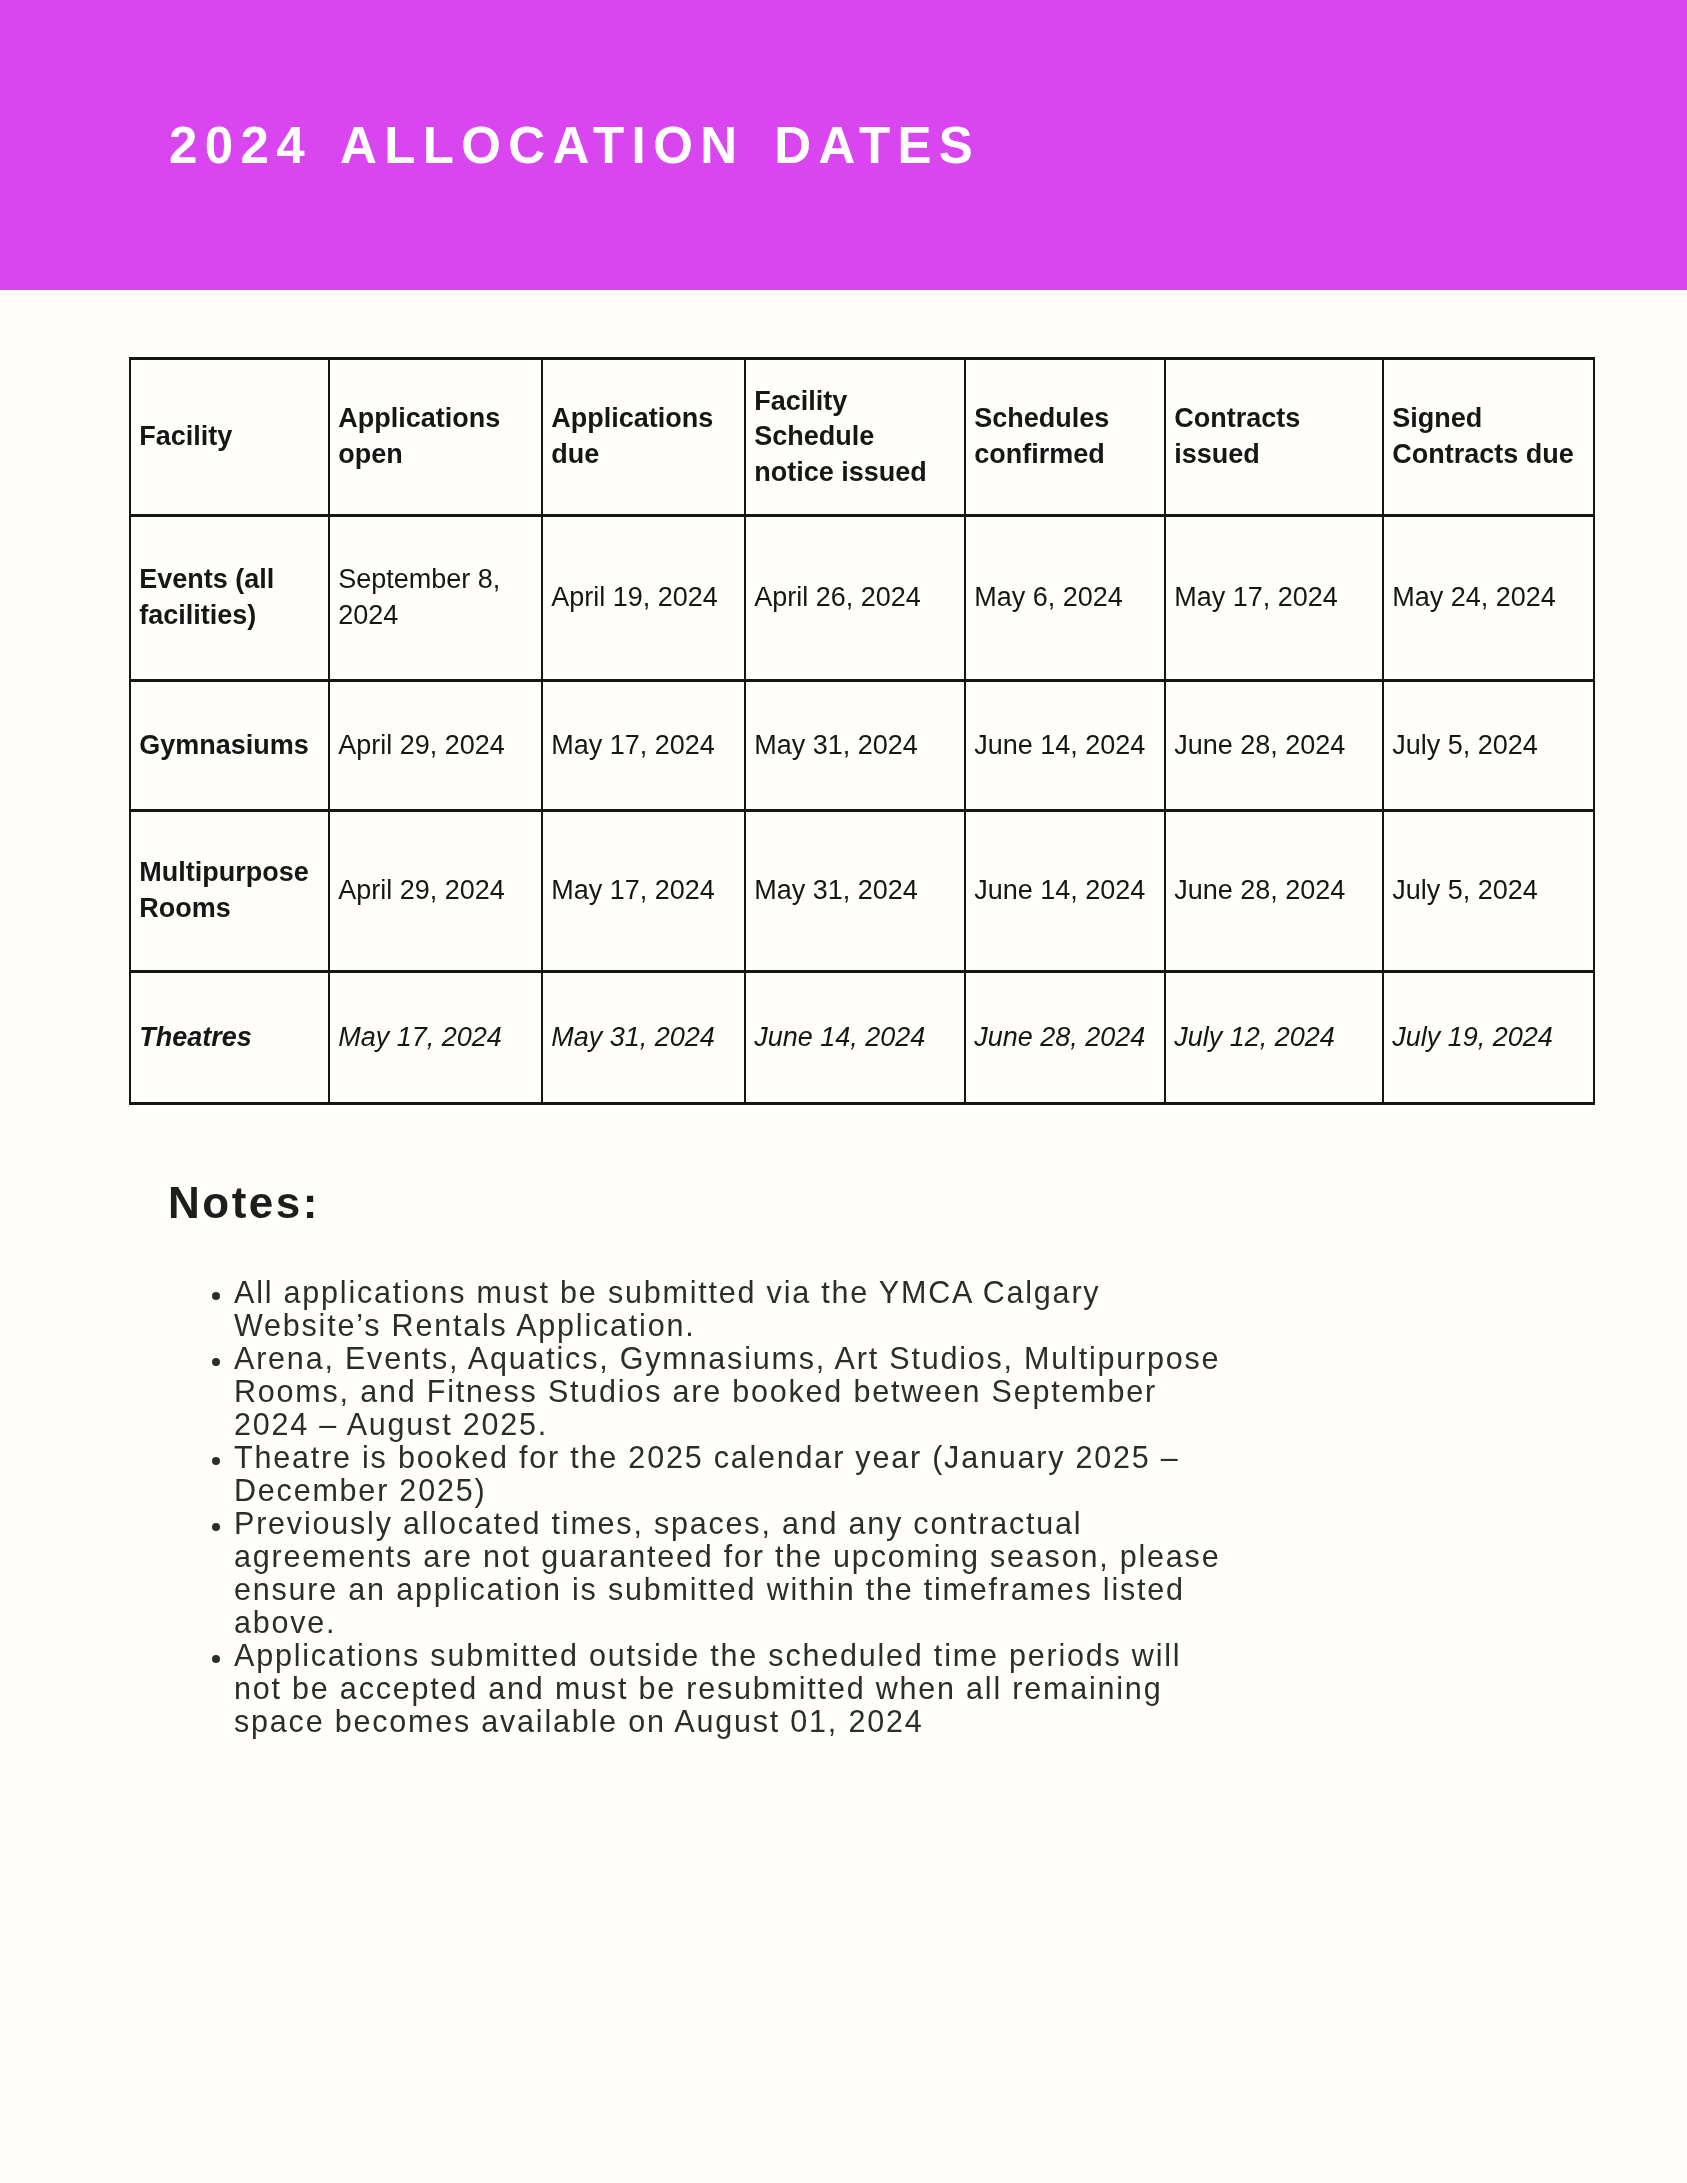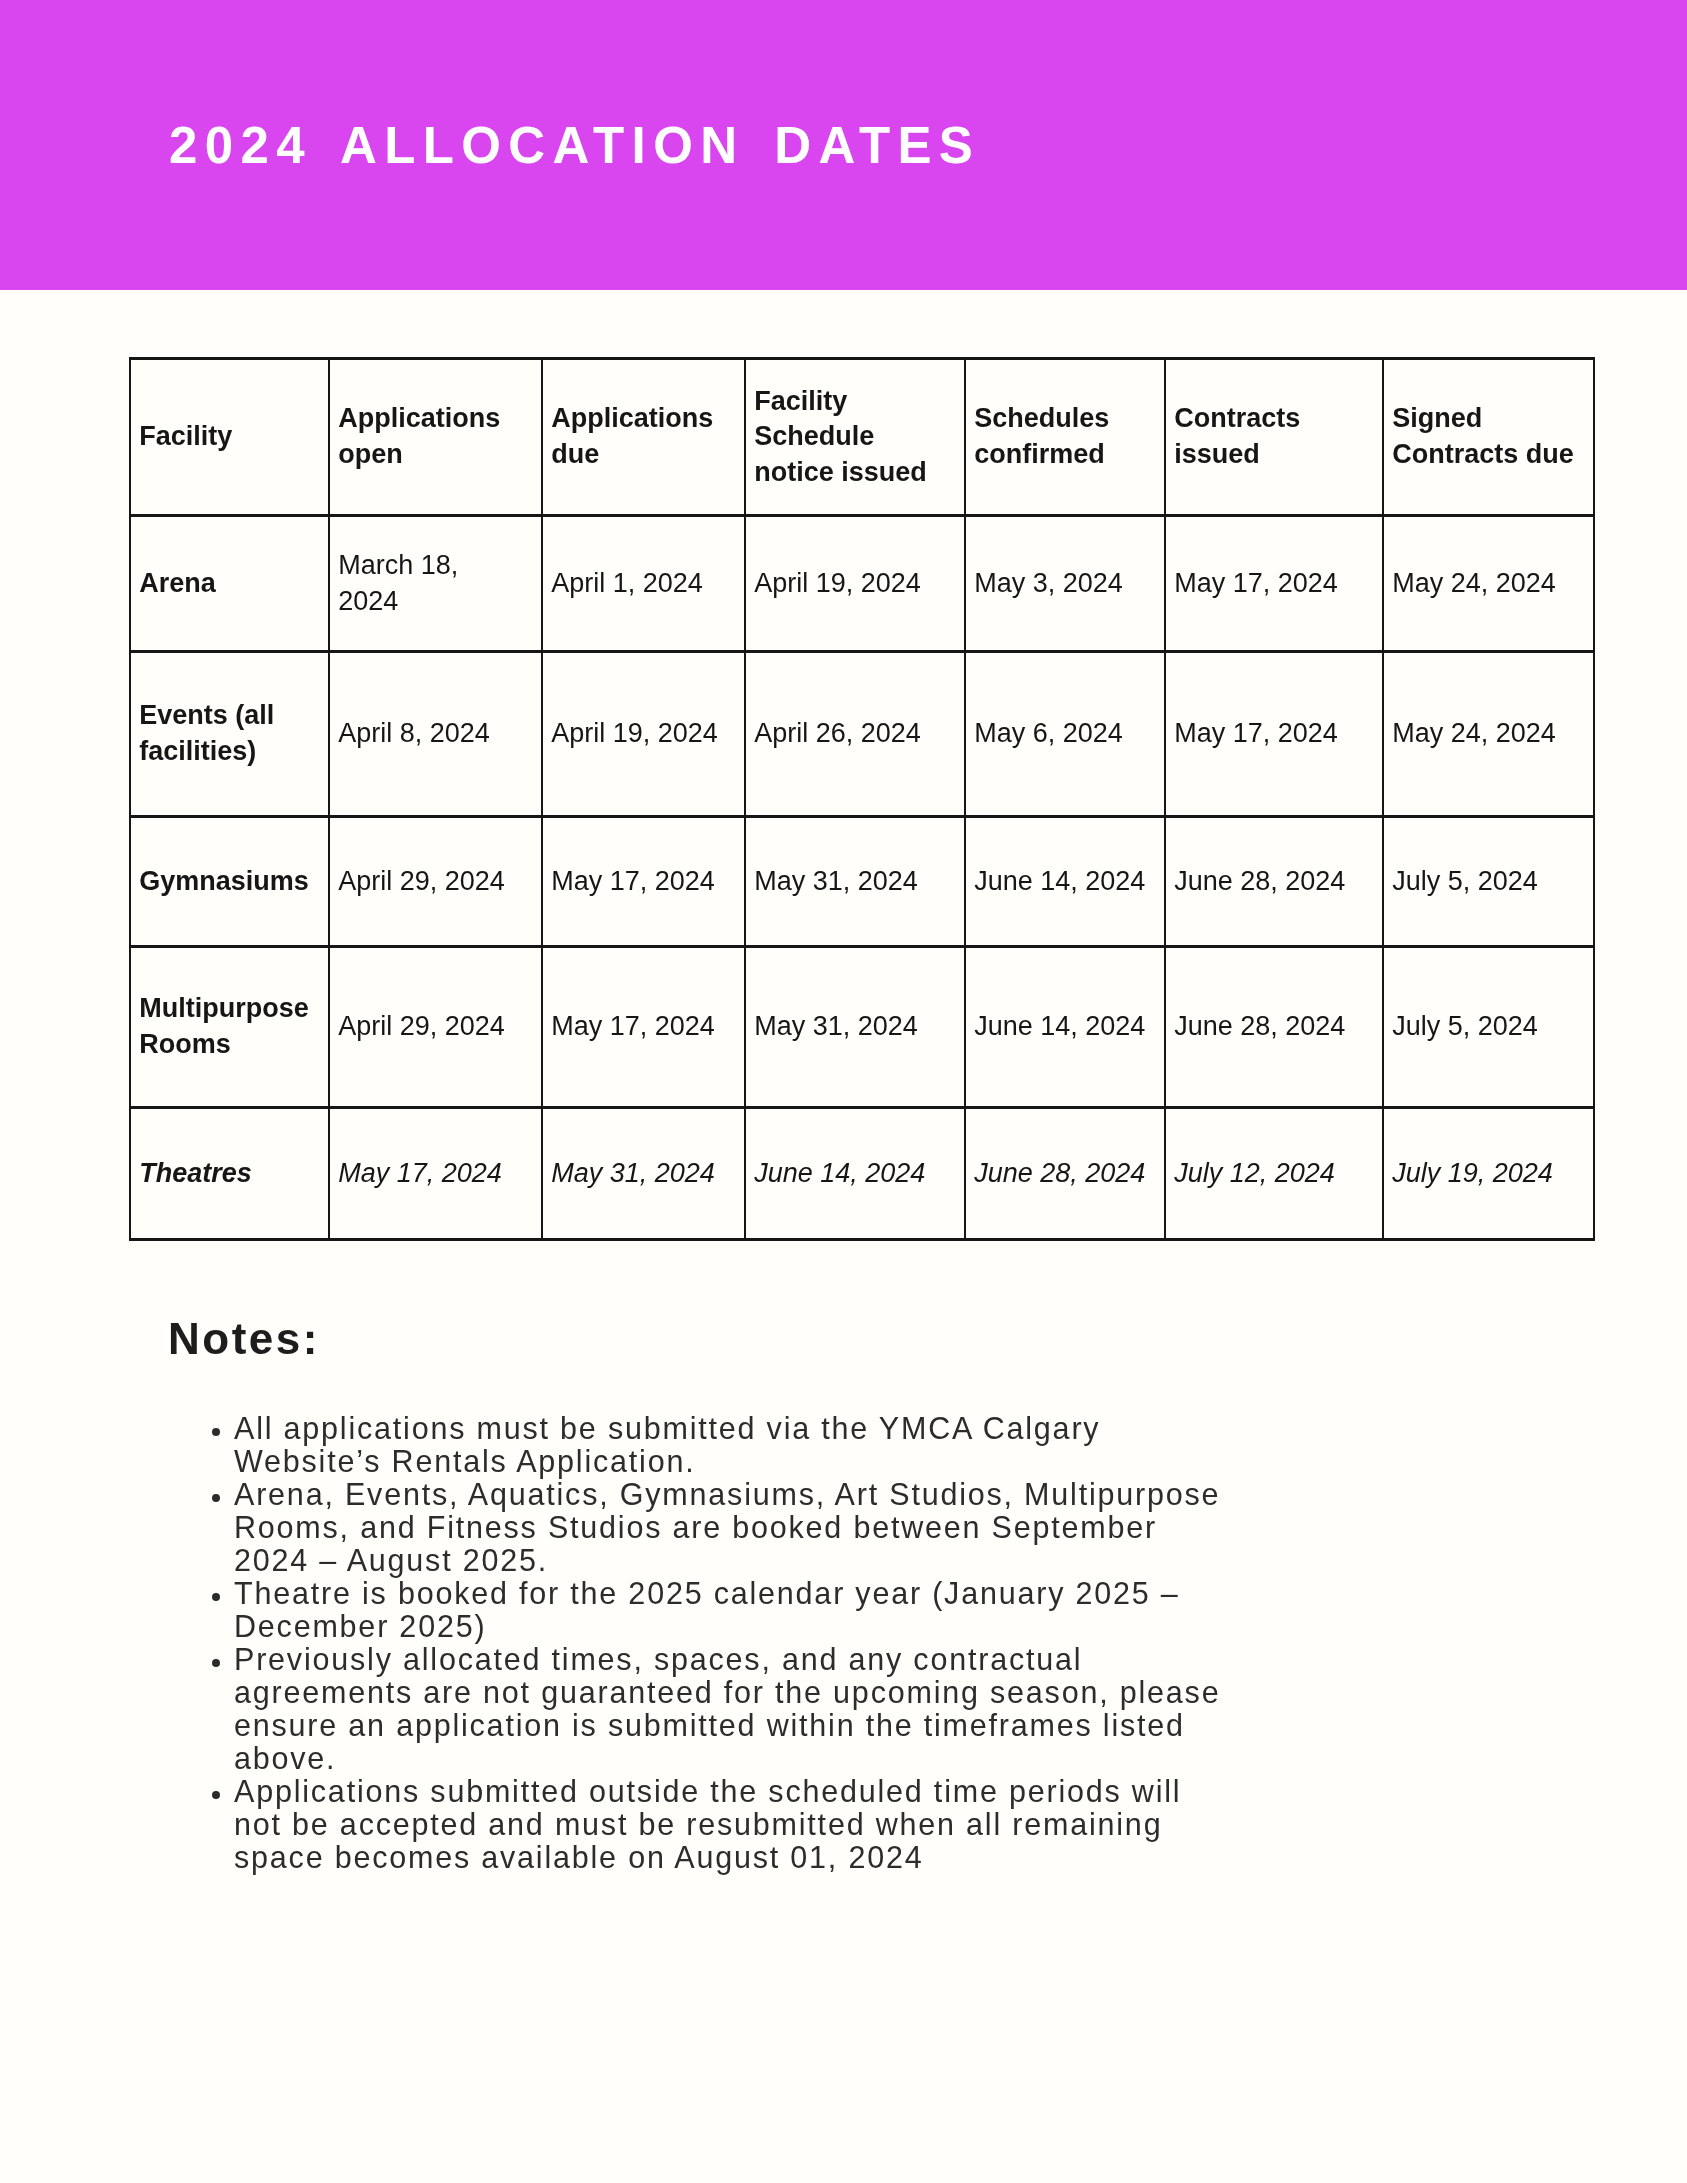--- a/index.html
+++ b/index.html
@@ -108,33 +108,23 @@
         <th>Facility</th>
         <th>Applications open</th>
         <th>Applications due</th>
         <th>Facility Schedule notice issued</th>
         <th>Schedules confirmed</th>
         <th>Contracts issued</th>
         <th>Signed Contracts due</th>
       </tr>
     </thead>
     <tbody>
-      <tr class="r0">
-        <td class="facility">Arena</td>
-        <td class="pre">March 18,
-2024</td>
-        <td>April 1, 2024</td>
-        <td>April 19, 2024</td>
-        <td>May 3, 2024</td>
-        <td>May 17, 2024</td>
-        <td>May 24, 2024</td>
-      </tr>
       <tr class="r1">
         <td class="facility">Events (all facilities)</td>
-        <td>April 8, 2024</td>
+        <td>September 8, 2024</td>
         <td>April 19, 2024</td>
         <td>April 26, 2024</td>
         <td>May 6, 2024</td>
         <td>May 17, 2024</td>
         <td>May 24, 2024</td>
       </tr>
       <tr class="r3">
         <td class="facility">Gymnasiums</td>
         <td>April 29, 2024</td>
         <td>May 17, 2024</td>

